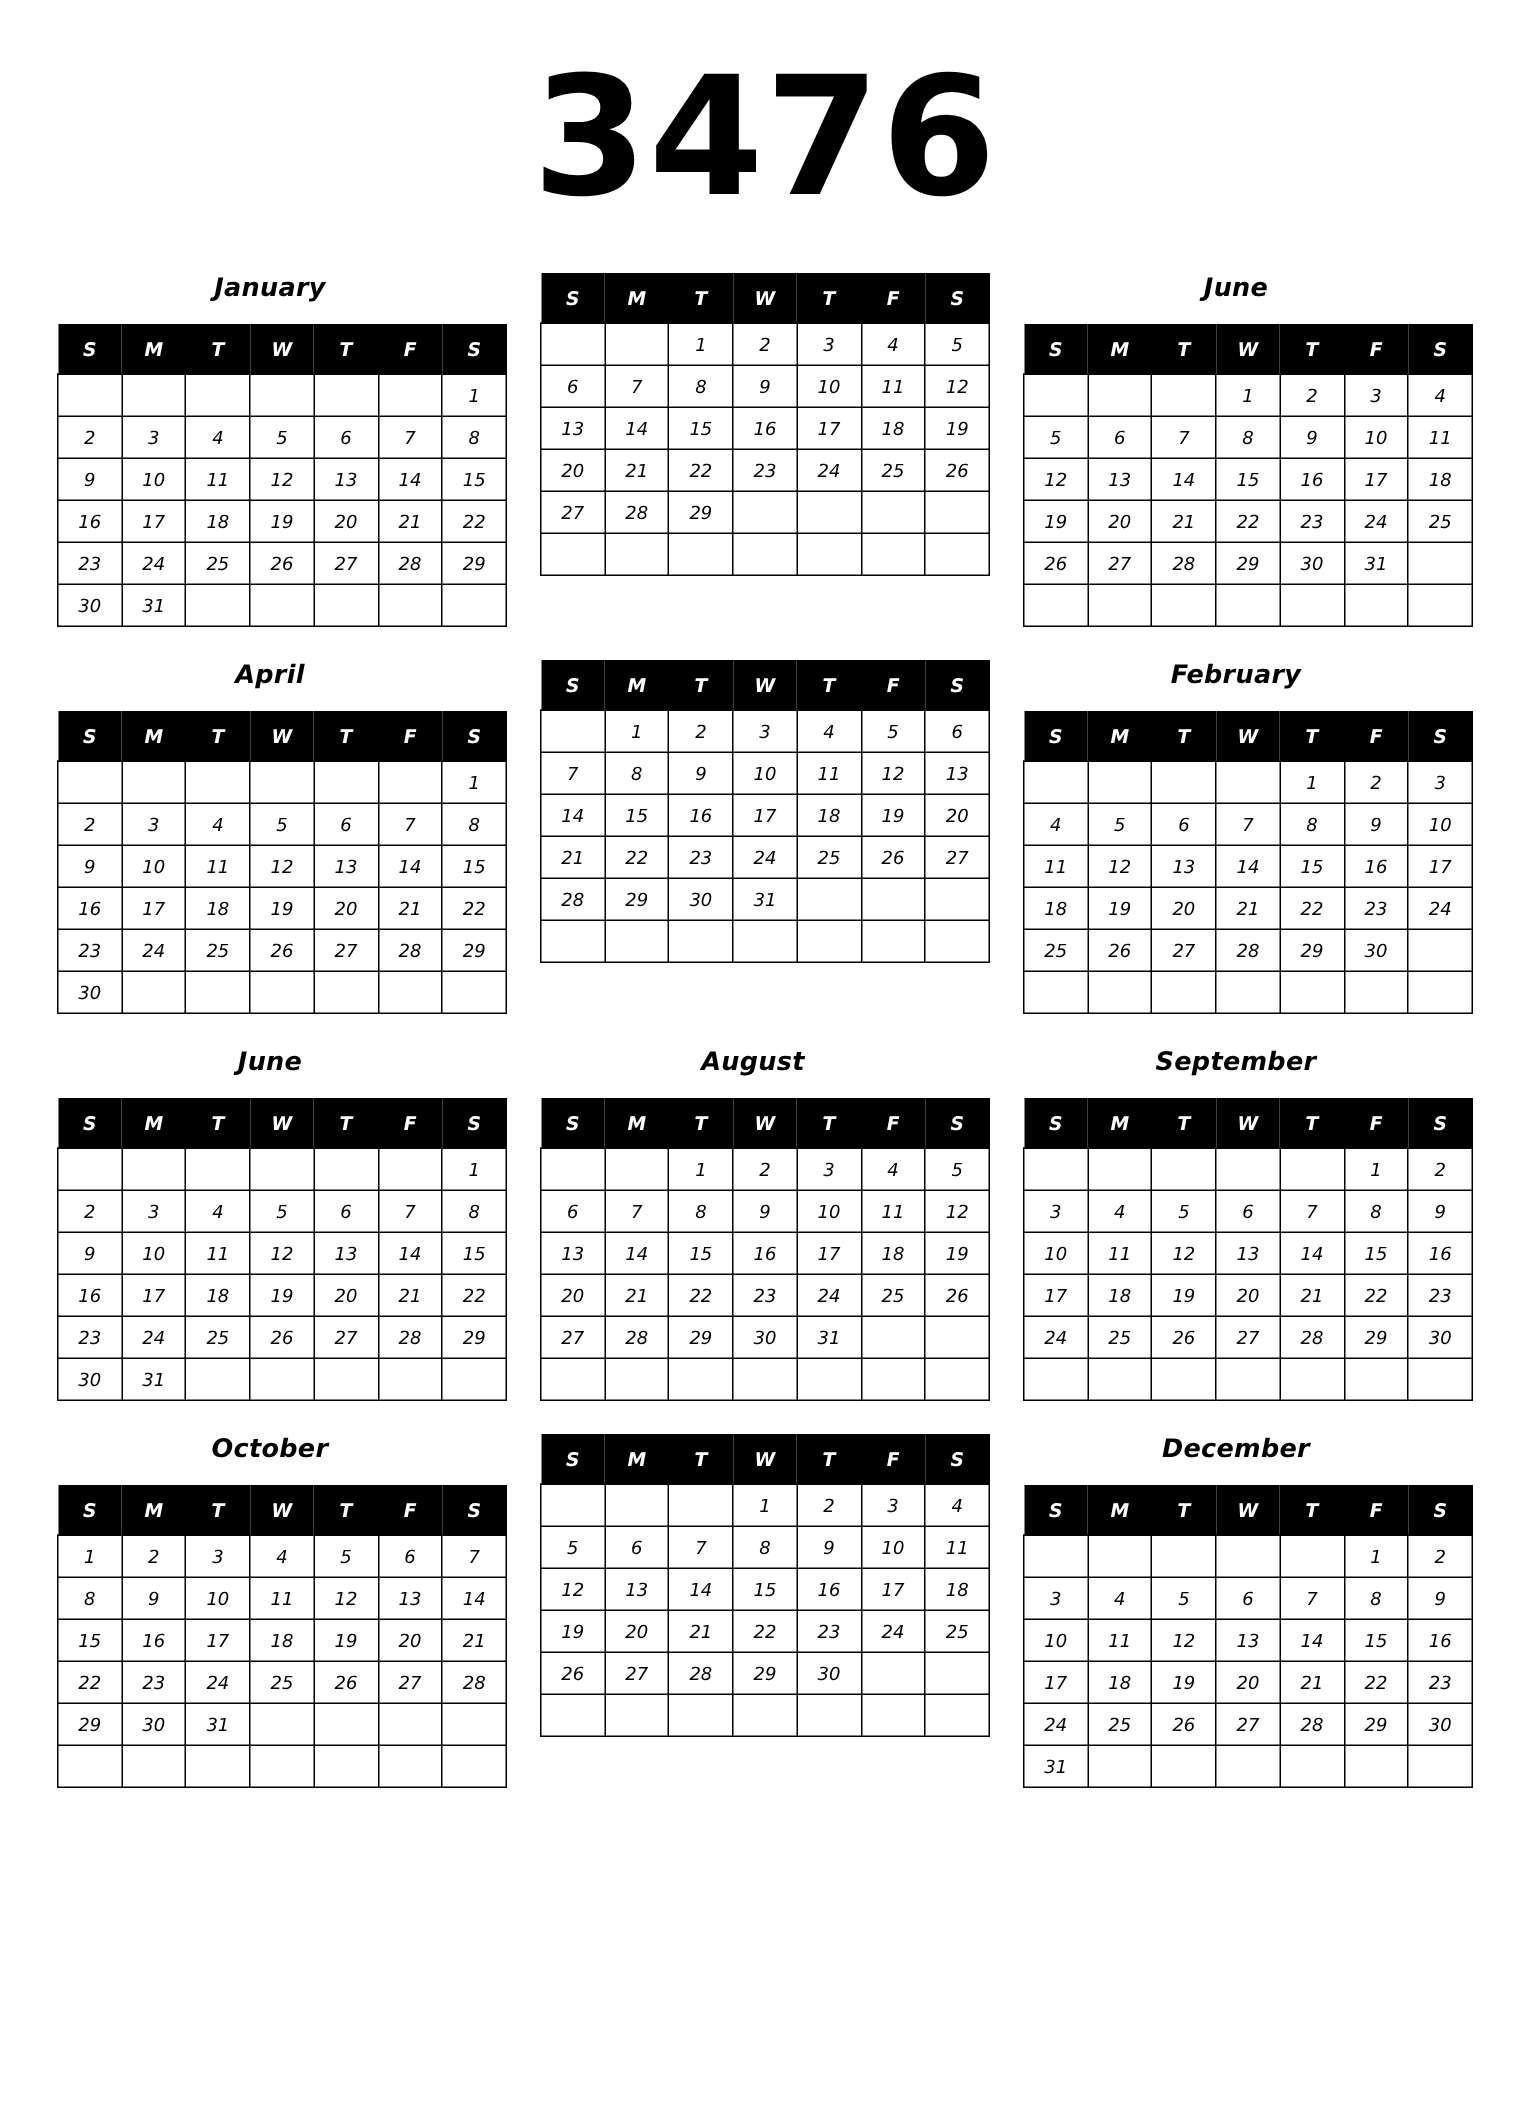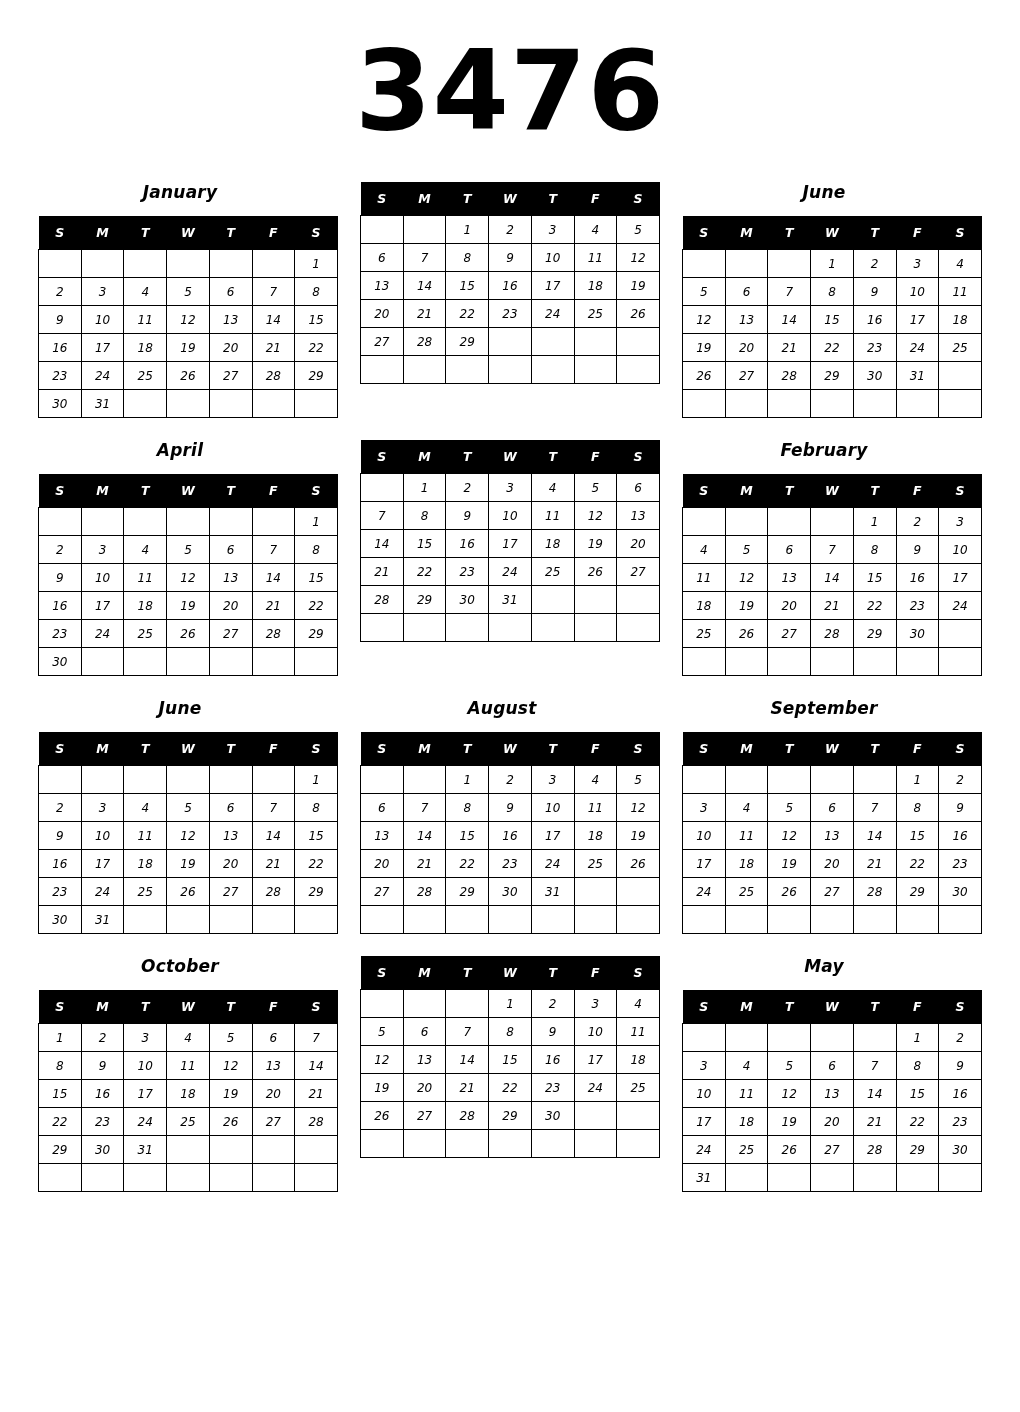--- a/index.html
+++ b/index.html
@@ -866,21 +866,21 @@
               <td class="empty"></td>
               <td class="empty"></td>
               <td class="empty"></td>
               <td class="empty"></td>
               <td class="empty"></td>
             </tr>
           </tbody>
         </table>
       </div>
       <div class="month">
-        <div class="month-name">May</div>
+        <div class="month-name">December</div>
         <table class="cal">
           <thead>
             <tr>
               <th>S</th>
               <th>M</th>
               <th>T</th>
               <th>W</th>
               <th>T</th>
               <th>F</th>
               <th>S</th>

